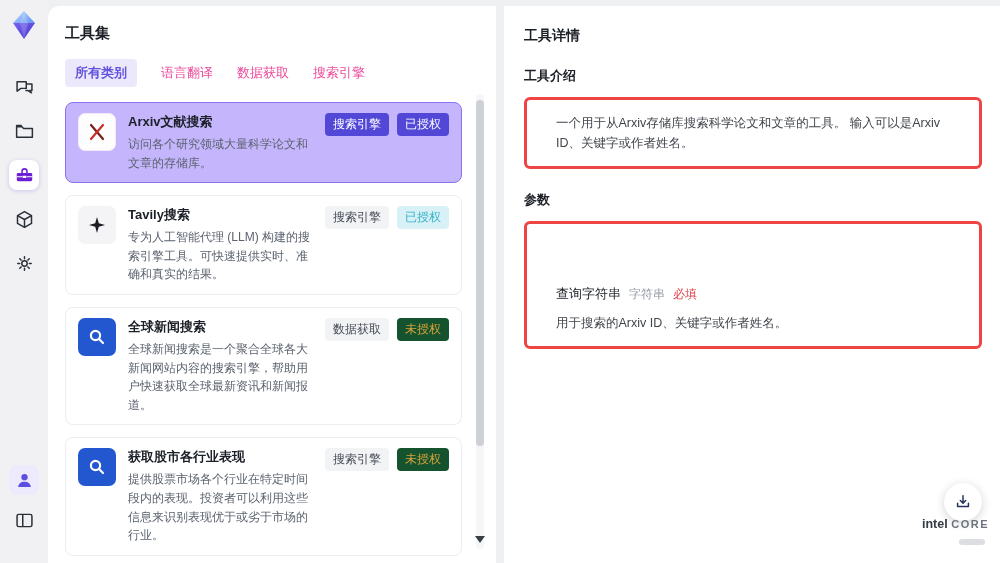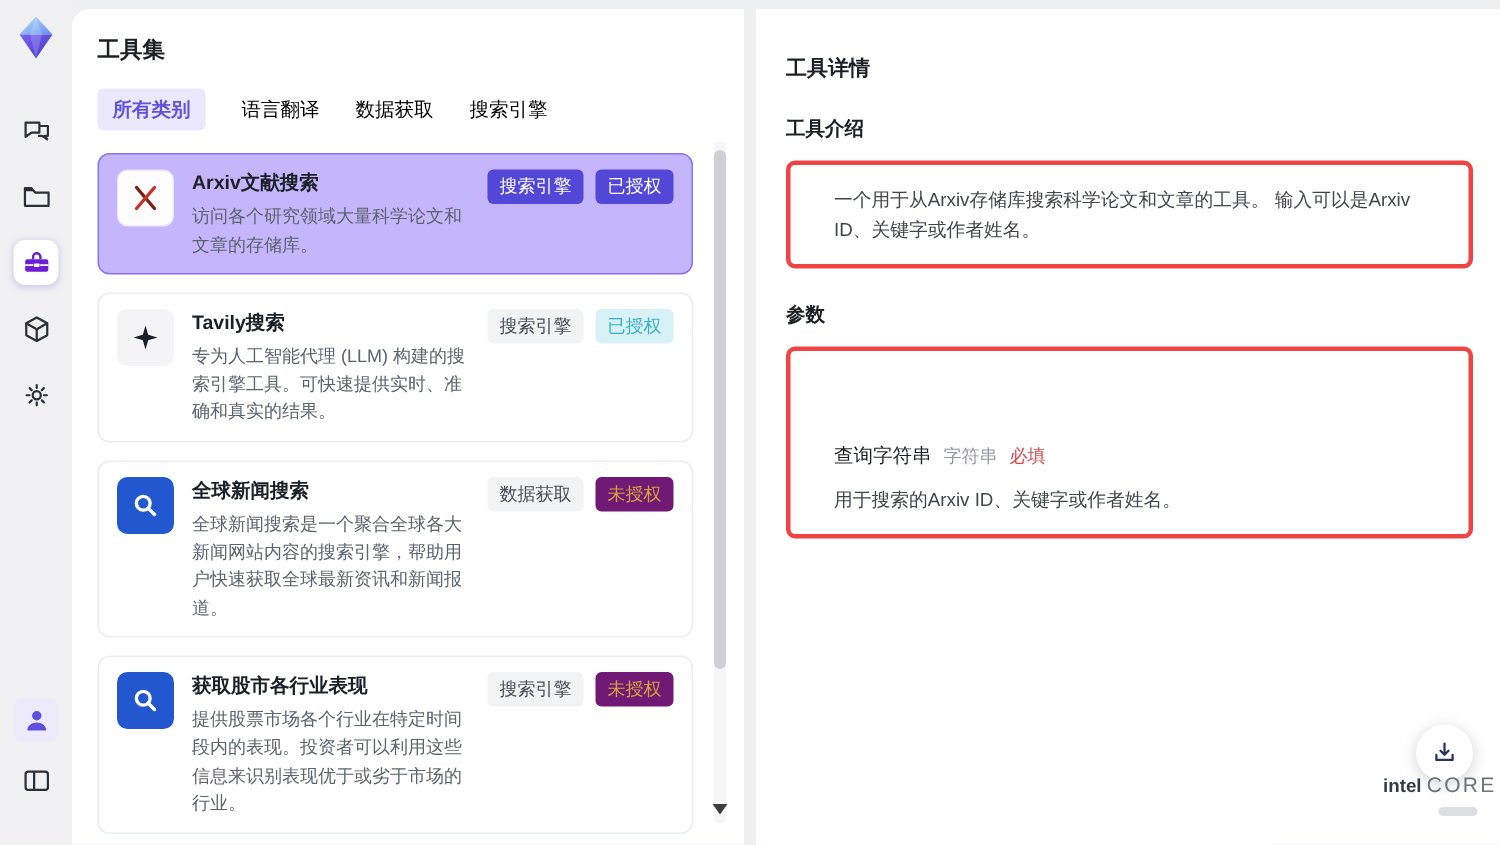--- a/index.html
+++ b/index.html
@@ -23,71 +23,71 @@
   .main{position:absolute;left:48px;top:6px;right:0;bottom:0;display:flex;}
   .list-pane{width:448px;background:#fff;border-top-left-radius:12px;position:relative;
     padding:16px 0 0 17px;overflow:hidden;}
   .pane-gap{width:8px;}
   .detail-pane{flex:1;background:#fff;padding:17px 18px 0 20px;position:relative;}
 
   .page-title{font-size:15px;font-weight:bold;color:#1b1f26;margin:2px 0 16px 0;}
 
   
   .tabs{display:flex;gap:24px;margin-bottom:15px;}
-  .tab{font-size:13px;color:#000000;cursor:pointer;padding:5px 0;white-space:nowrap;}
+  .tab{font-size:13px;color:#ec4899;cursor:pointer;padding:5px 0;white-space:nowrap;}
   .tab.active{background:#ece8fb;color:#6153dd;font-weight:bold;border-radius:4px;padding:5px 10px;}
 
   
   .cards{display:flex;flex-direction:column;gap:12px;padding-right:34px;}
   .card{display:flex;gap:12px;padding:10px 12px;border:1px solid #ebedf0;border-radius:8px;
     background:#fff;cursor:pointer;}
   .card.selected{border:1.5px solid #8b72ee;background:#c4b5fd;}
   .tool-icon{width:38px;height:38px;border-radius:7px;flex-shrink:0;display:flex;
     align-items:center;justify-content:center;background:#f4f4f6;}
   .tool-icon.white{background:#fdfdfd;border:1px solid #f0eaf8;}
   .tool-icon.blue{background:#2257d0;}
   .tool-icon svg{width:24px;height:24px;}
   .card-body{flex:1;min-width:0;}
   .tool-name{font-size:13px;font-weight:bold;color:#1b1f26;margin-bottom:4px;}
   .tool-desc{font-size:12px;line-height:1.55;color:#5c636e;}
   .card-tags{display:flex;gap:8px;flex-shrink:0;align-items:flex-start;}
   .tag{font-size:12px;padding:3px 8px;border-radius:4px;white-space:nowrap;}
   .tag.cat{background:#f2f3f5;color:#474d57;}
   .tag.solid{background:#5247d6;color:#fff;}
   .tag.auth{background:#d8f1f7;color:#38b2c7;}
-  .tag.unauth{background:#701a75;color:#d7a23c;}
+  .tag.unauth{background:#14532d;color:#d7a23c;}
 
   
   .scrollbar{position:absolute;top:88px;bottom:14px;right:12px;width:8px;
     background:#f5f6f7;border-radius:4px;}
   .scroll-thumb{position:absolute;top:6px;left:0;width:8px;height:76%;
     background:#cdd1d6;border-radius:4px;cursor:pointer;}
   .scroll-arrow{position:absolute;bottom:6px;left:-1px;width:0;height:0;
     border-left:5px solid transparent;border-right:5px solid transparent;
     border-top:7px solid #3a3f45;}
 
   
-  .detail-title{font-size:14px;font-weight:bold;color:#1b1f26;margin:14px 0 22px 0;}
+  .detail-title{font-size:14px;font-weight:bold;color:#1b1f26;margin:4px 0 22px 0;}
   .section-heading{font-size:13px;font-weight:bold;color:#1b1f26;margin-bottom:12px;}
   .detail-box{border:3px solid #ef4444;border-radius:6px;padding:13px 29px;
     font-size:12.5px;color:#41454c;line-height:1.6;margin-bottom:22px;}
   .param-head{display:flex;align-items:baseline;gap:8px;margin-bottom:8px;}
   .param-name{font-size:13px;font-weight:normal;color:#1b1f26;}
   .param-type{font-size:12px;color:#9097a1;}
   .param-required{font-size:12px;color:#e0434a;margin-top:48px;}
   .param-desc{font-size:12.5px;color:#41454c;}
 
   
   .fab{position:absolute;right:18px;bottom:42px;width:38px;height:38px;border-radius:50%;
     background:#fff;box-shadow:0 2px 10px rgba(0,0,0,.18);display:flex;align-items:center;
     justify-content:center;cursor:pointer;}
   .brand{position:absolute;right:12px;bottom:14px;width:66px;text-align:center;}
   .brand-line{font-size:12.5px;color:#343c47;white-space:nowrap;}
   .brand-line .intel{font-weight:bold;letter-spacing:0;}
-  .brand-line .core{font-weight:400;color:#6c737c;letter-spacing:1.5px;font-size:14px;}
+  .brand-line .core{font-weight:700;color:#6c737c;letter-spacing:1.5px;font-size:11px;}
   .brand-badge{display:inline-block;margin-left:34px;margin-top:2px;width:26px;height:6px;
     background:#dcdee1;border-radius:3px;}
 </style>
 </head>
 <body>
 
 <div class="rail">
   <div class="logo">
     <svg viewBox="0 0 32 32" width="32" height="32">
       <defs>

